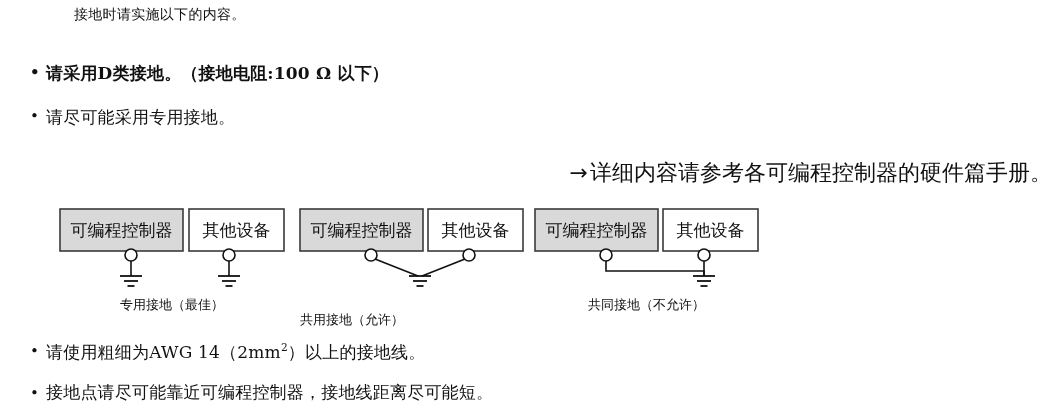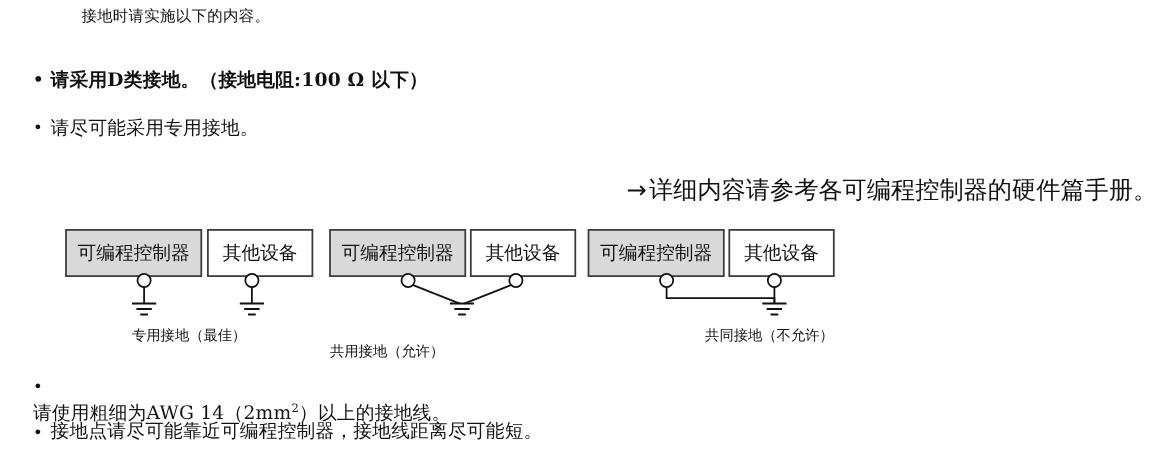--- a/index.html
+++ b/index.html
@@ -183,24 +183,24 @@
       <g stroke="#111111" stroke-linecap="butt">
         <line x1="693" y1="80" x2="715" y2="80" stroke-width="1.8"></line>
         <line x1="697" y1="85" x2="711" y2="85" stroke-width="1.8"></line>
         <line x1="700.5" y1="90" x2="707.5" y2="90" stroke-width="1.8"></line>
       </g>
     </g>
   </svg>
 
   <div class="grp-caption" style="left:60px; top:100px; width:224px; text-align:center;">专用接地（最佳）</div>
   <div class="grp-caption" style="left:300px; top:88px; width:223px; text-align:left;margin-top:27px;">共用接地（允许）</div>
-  <div class="grp-caption" style="left:535px; top:100px; width:223px; text-align:right;">共同接地（不允许）</div>
-</div>
-
-<div class="bullet-row" style="left:30px; top:339px;flex-direction:column;">
+  <div class="grp-caption" style="left:535px; top:100px; width:223px; text-align:center;">共同接地（不允许）</div>
+</div>
+
+<div class="bullet-row" style="left:30px; top:339px;">
   <span class="bullet-dot"></span>
   <span class="bullet-text"><span>请使用粗细为AWG  14（2mm</span><sup class="sup2">2</sup><span>）以上的接地线。</span></span>
 </div>
 
 <div class="bullet-row" style="left:30px; top:379px;align-items:flex-end;">
   <span class="bullet-dot"></span>
   <span class="bullet-text">接地点请尽可能靠近可编程控制器，接地线距离尽可能短。</span>
 </div>
 
 </body></html>

